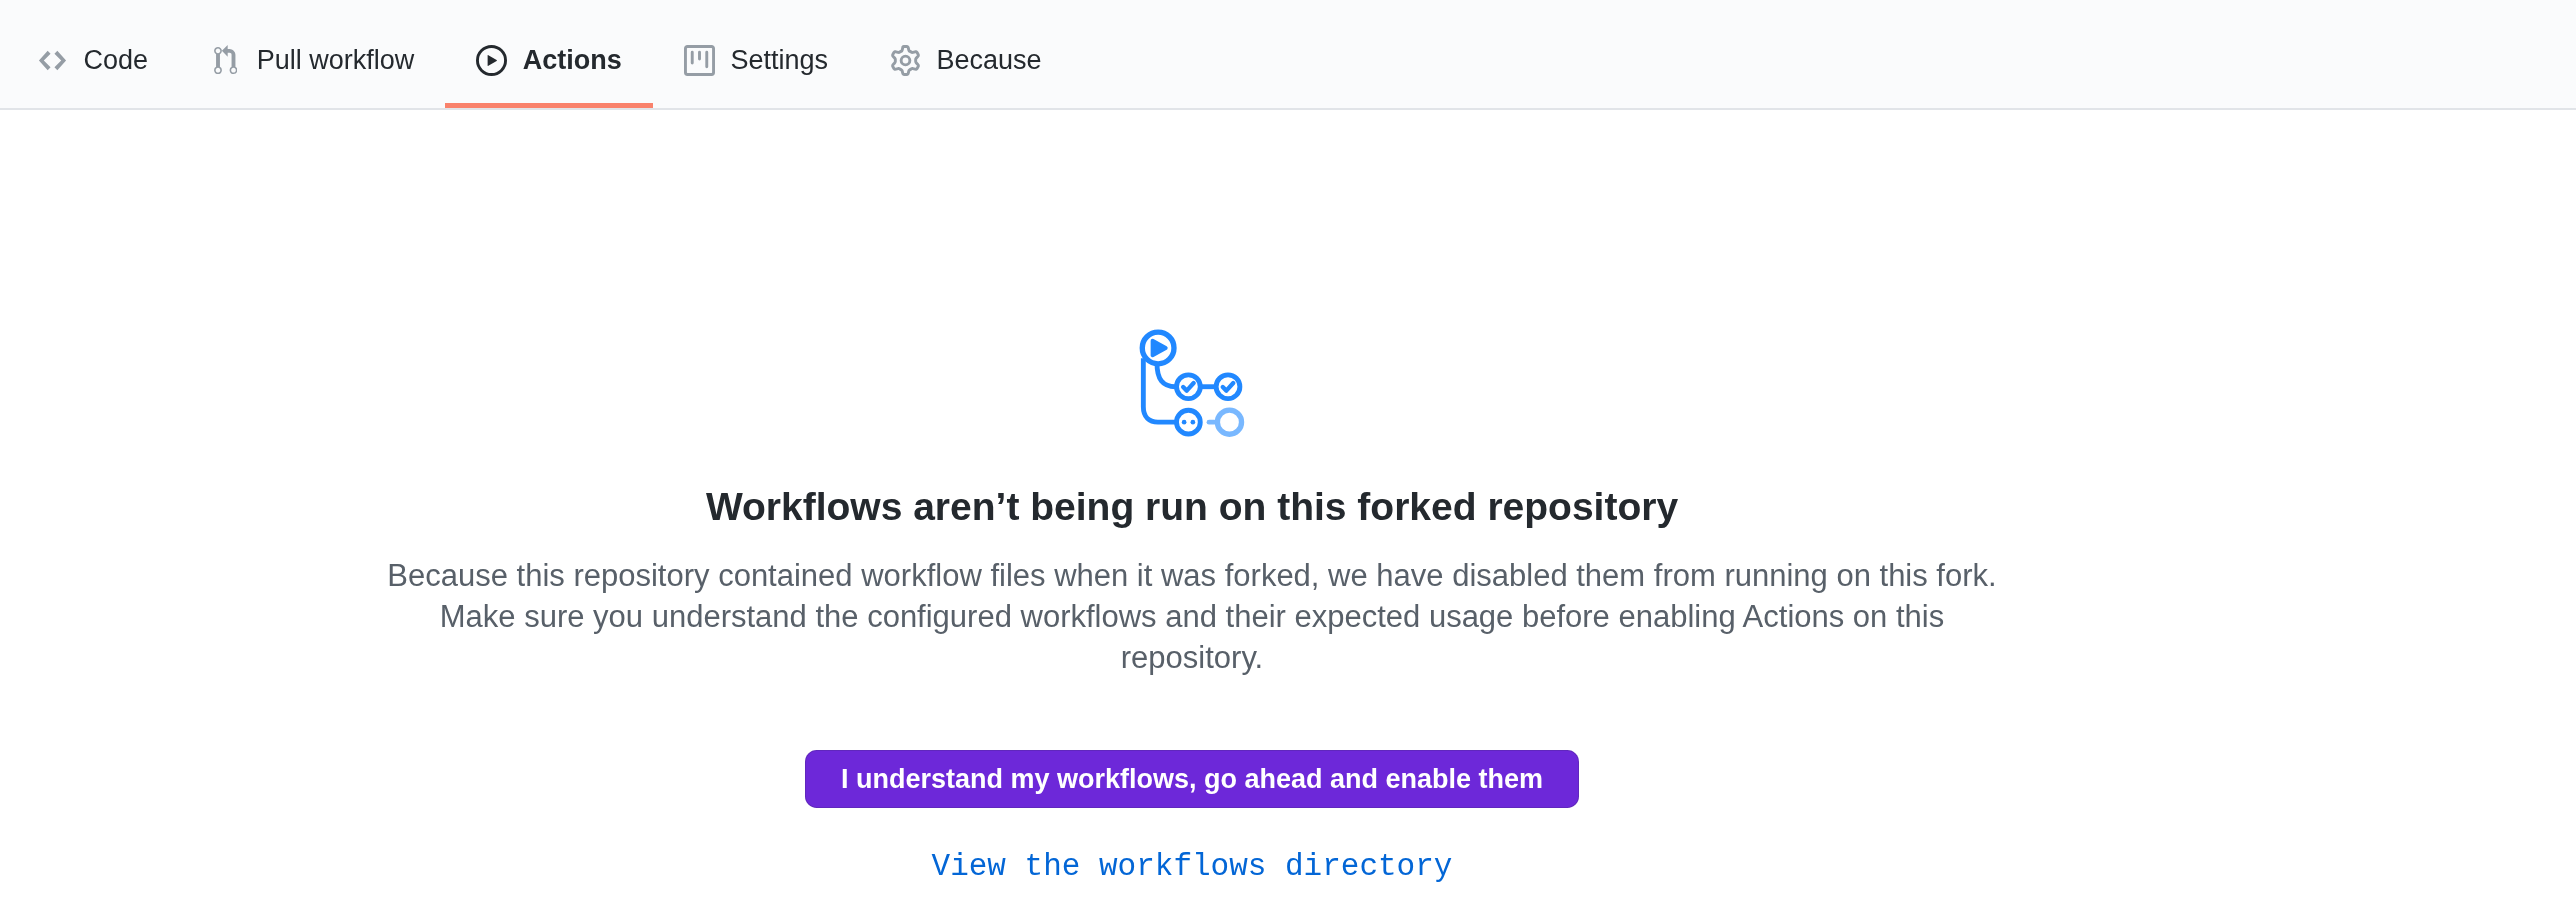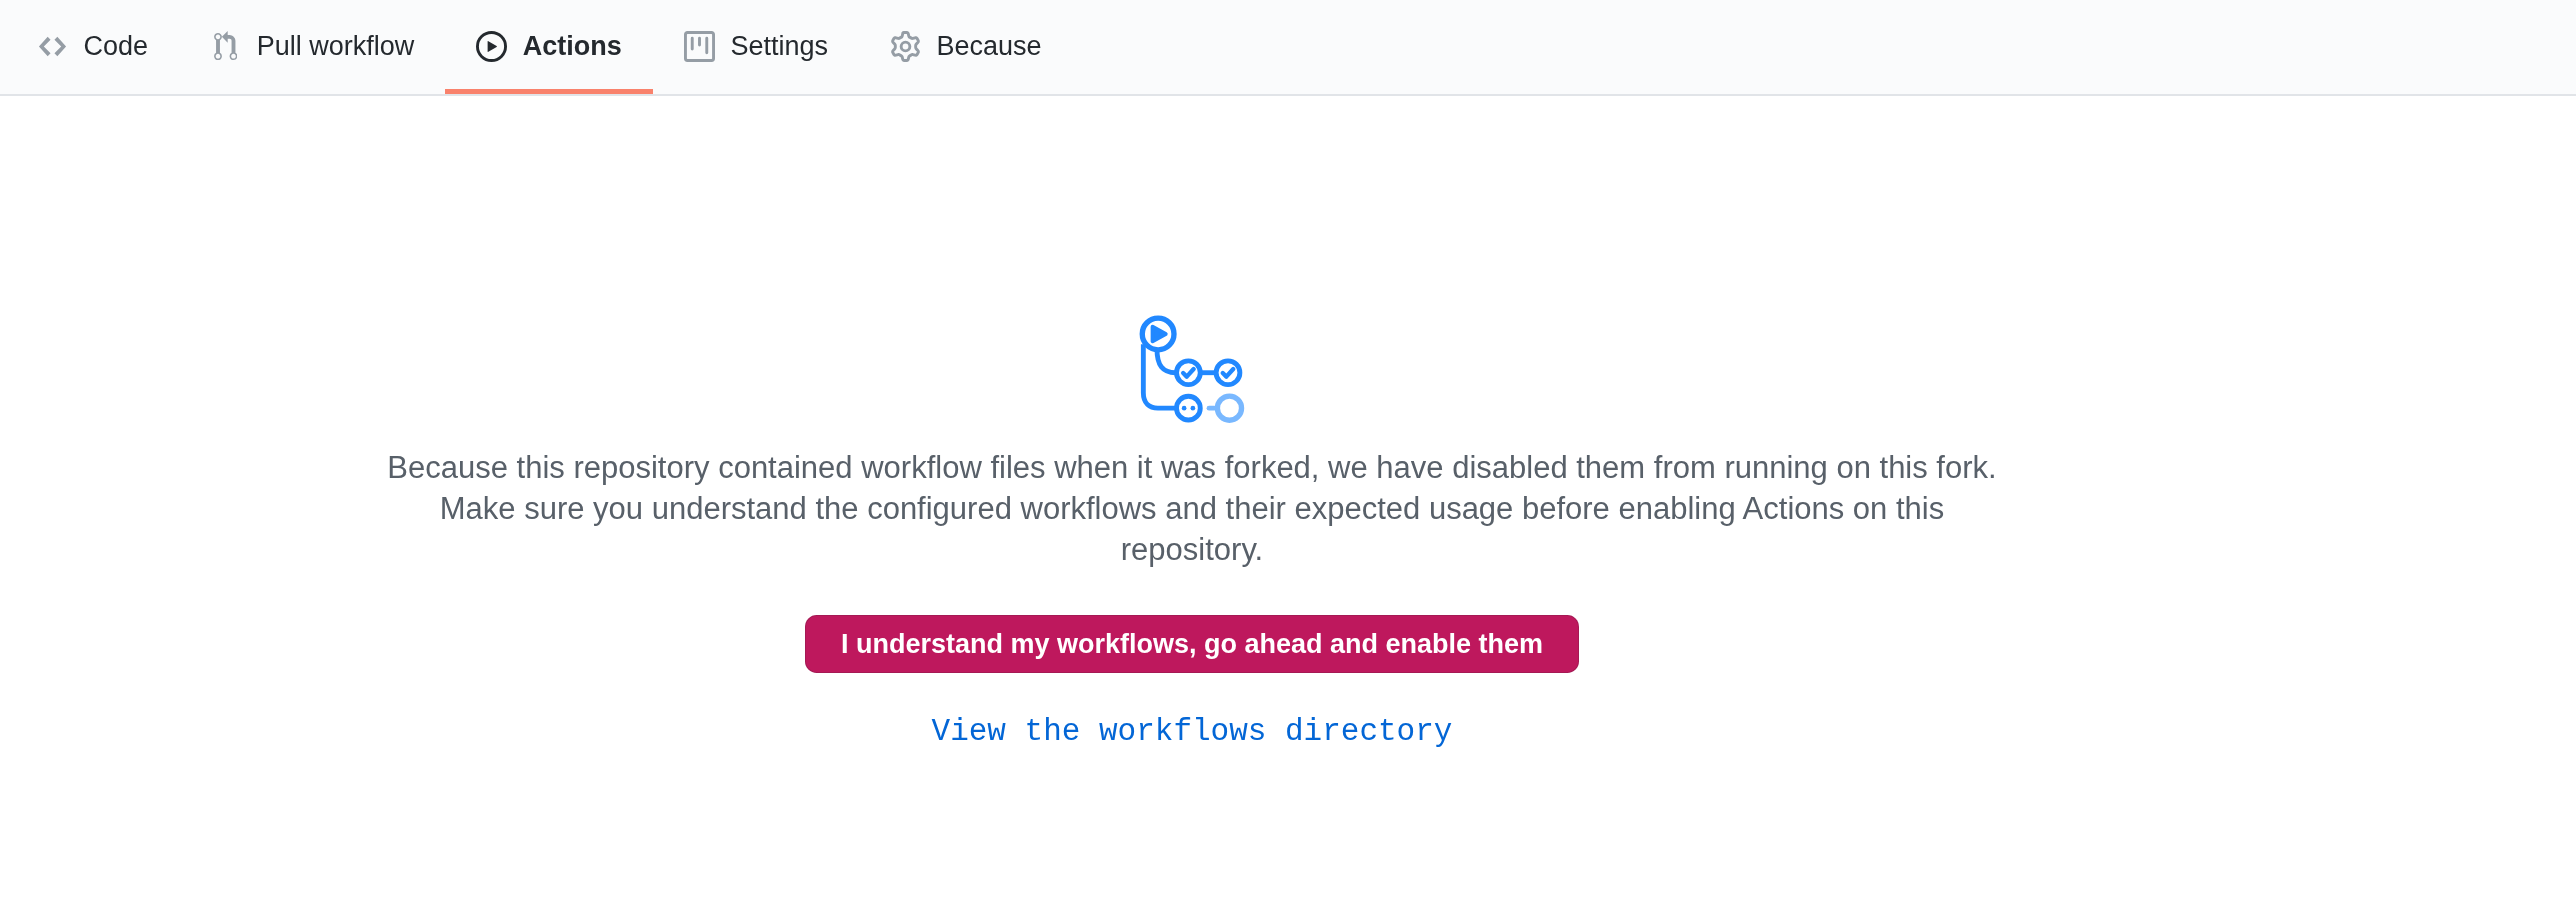--- a/index.html
+++ b/index.html
@@ -8,21 +8,21 @@
     width: 2576px;
     height: 923px;
     overflow: hidden;
     font-family: "Liberation Sans", sans-serif;
     color: #24292e;
     -webkit-font-smoothing: antialiased;
   }
 
   
   .tabnav {
-    height: 96px;
+    height: 110px;
     background: #fafbfc;
     border-bottom: 2px solid #e1e4e8;
     display: flex;
     align-items: flex-end;
     padding-left: 5.9px;
   }
   .tab {
     display: flex;
     align-items: center;
     gap: 15.6px;
@@ -53,23 +53,23 @@
   }
   .blankslate-desc {
     margin: 23px auto 0;
     max-width: 1642px;
     font-size: 31px;
     line-height: 41px;
     color: #586069;
   }
   .enable-btn {
     display: inline-block;
-    margin-top: 45px;
+    margin-top: 72px;
     padding: 12.7px 35px;
-    background: #be185d;
+    background: #6d28d9;
     border: 1px solid rgba(27, 31, 35, 0.15);
     border-radius: 11.7px;
     color: #ffffff;
     font-family: "Liberation Sans", sans-serif;
     font-size: 27px;
     line-height: 31px;
     font-weight: 700;
     cursor: pointer;
   }
   .workflows-link {
@@ -157,20 +157,21 @@
       <circle cx="91" cy="59.3" r="12.2" fill="#ffffff" stroke="#2188ff" stroke-width="5"></circle>
       <path d="M85.6 59.6 L89.3 63.3 L96.4 55.5" stroke="#2188ff" stroke-width="4.5" stroke-linecap="round" stroke-linejoin="round" fill="none"></path>
 
       <circle cx="50.3" cy="95.7" r="12.2" fill="#ffffff" stroke="#2188ff" stroke-width="5"></circle>
       <circle cx="45.9" cy="95.7" r="2.4" fill="#2188ff"></circle>
       <circle cx="54.9" cy="95.7" r="2.4" fill="#2188ff"></circle>
 
       <circle cx="92.5" cy="95.7" r="12.4" fill="#ffffff" stroke="#79b8ff" stroke-width="5.5"></circle>
     </svg>
 
+    <h3 class="blankslate-heading">Workflows aren’t being run on this forked repository</h3>
 
     <p class="blankslate-desc">Because this repository contained workflow files when it was forked, we have disabled them from running on this fork. Make sure you understand the configured workflows and their expected usage before enabling Actions on this repository.</p>
 
     <button class="enable-btn">I understand my workflows, go ahead and enable them</button>
 
     <a class="workflows-link">View the workflows directory</a>
 
   </section>
 </main>
 

